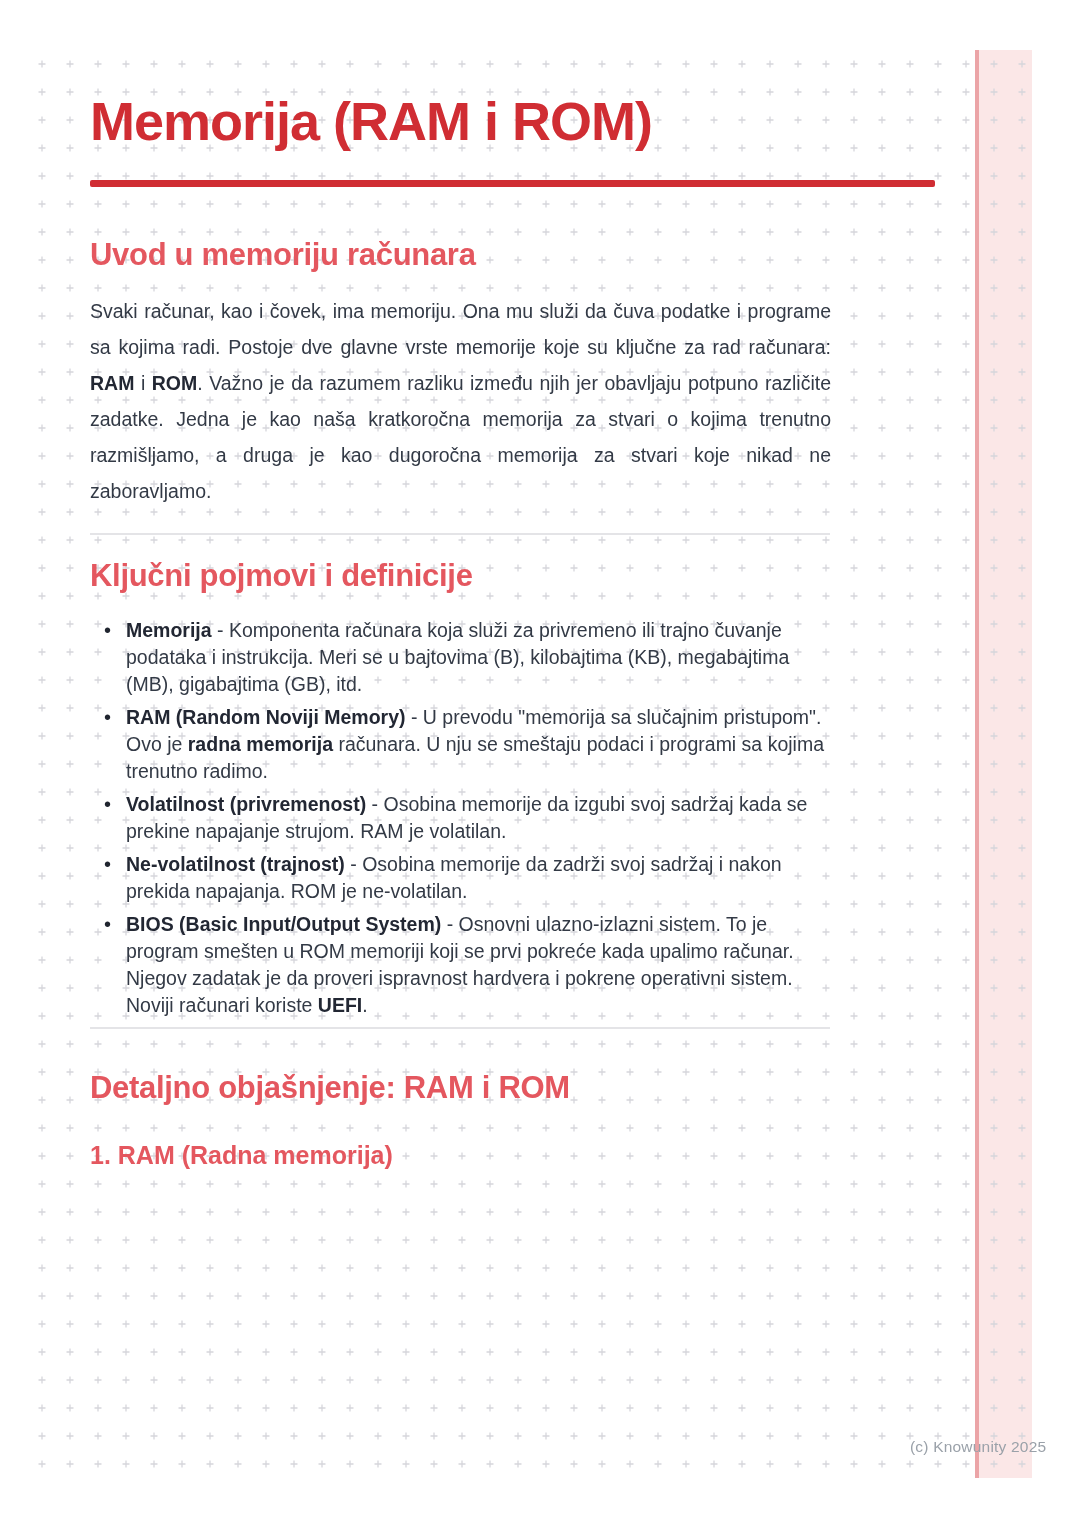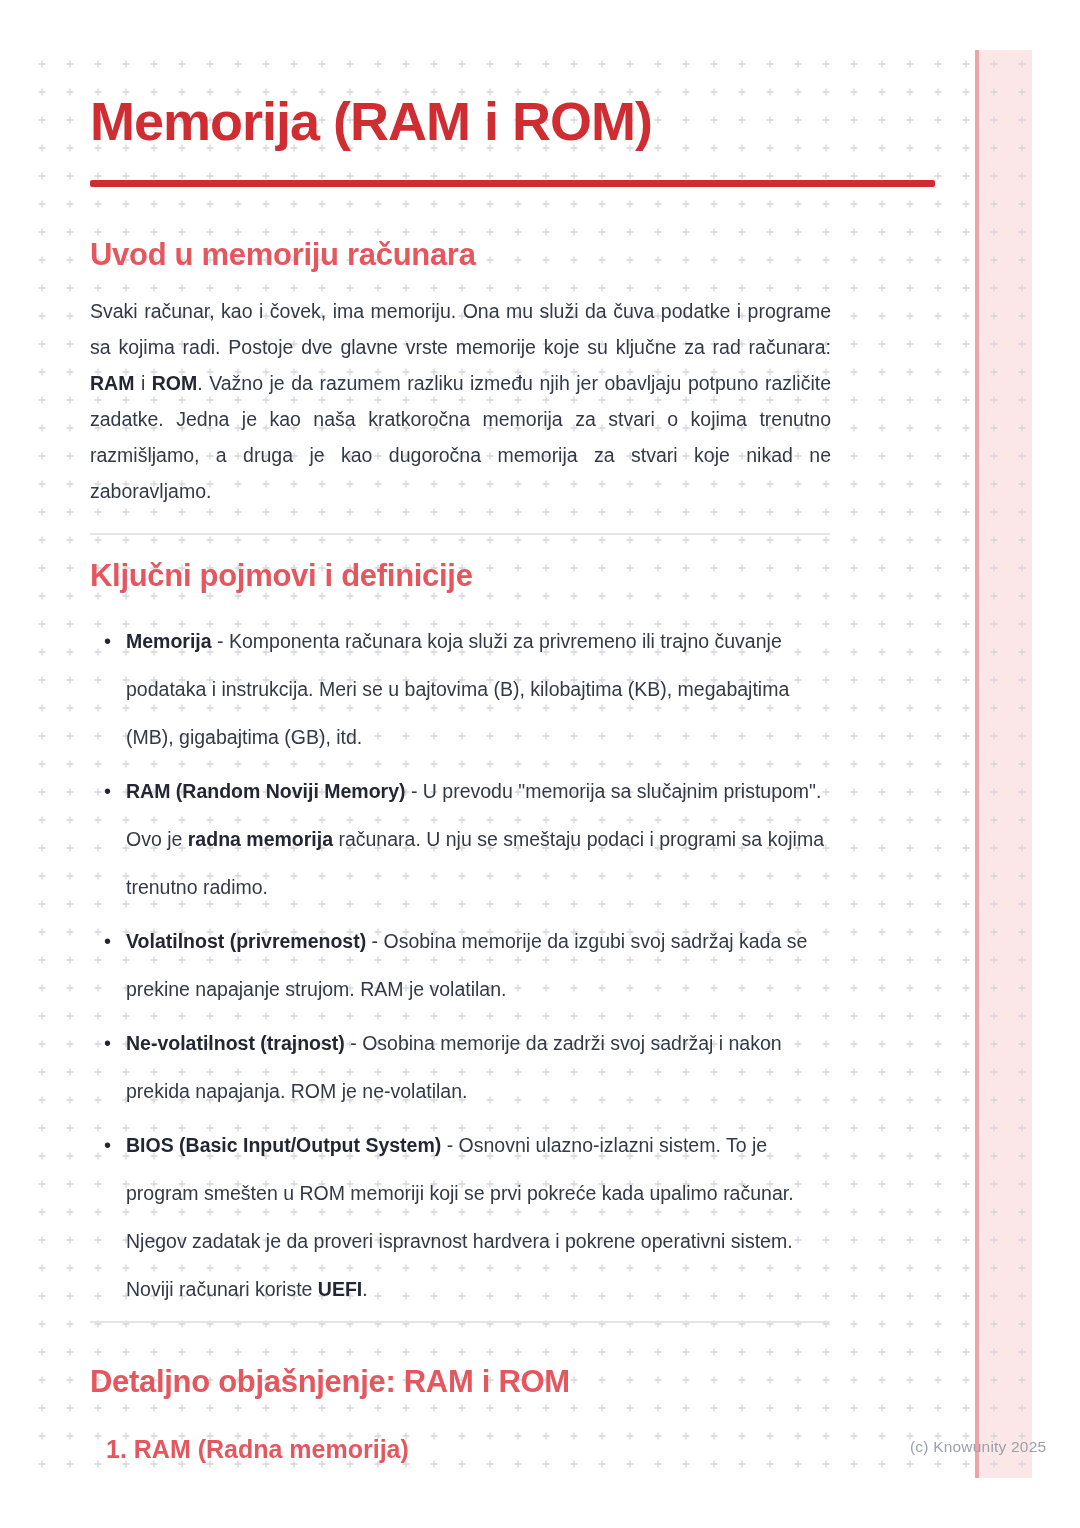--- a/index.html
+++ b/index.html
@@ -42,21 +42,21 @@
   }
   h2.section {
     margin: 51px 0 0 0;
     font-size: 31px; line-height: 34px;
     font-weight: 700; letter-spacing: -0.3px;
     color: #e4575f;
   }
   h2.section.defs { margin-top: 24px; }
   h2.section.details { margin-top: 42px; }
   h3.subsection {
-    margin: 36px 0 0 16px;
+    margin: 36px 0 0 0;
     font-size: 25px; line-height: 28px;
     font-weight: 700;
     color: #e4575f;
   }
   p.para {
     margin: 21px 0 0 0;
     width: 741px;
     font-size: 19.5px; line-height: 36px;
     color: #333a46;
     text-align: justify;
@@ -68,21 +68,21 @@
   }
   .divider.second { margin-top: 8px; }
   ul.deflist {
     margin: 24px 0 0 0;
     padding: 0 0 0 36px;
     width: 706px;
     list-style: none;
   }
   ul.deflist li {
     position: relative;
-    font-size: 19.5px; line-height: 48px;
+    font-size: 19.5px; line-height: 27px;
     color: #333a46;
     margin: 0 0 6px 0;
   }
   ul.deflist li::before {
     content: "\2022";
     position: absolute; left: -22px; top: 0;
     color: #20252f; font-size: 20px;
   }
   .b { font-weight: 700; color: #222733; }
   .watermark {

